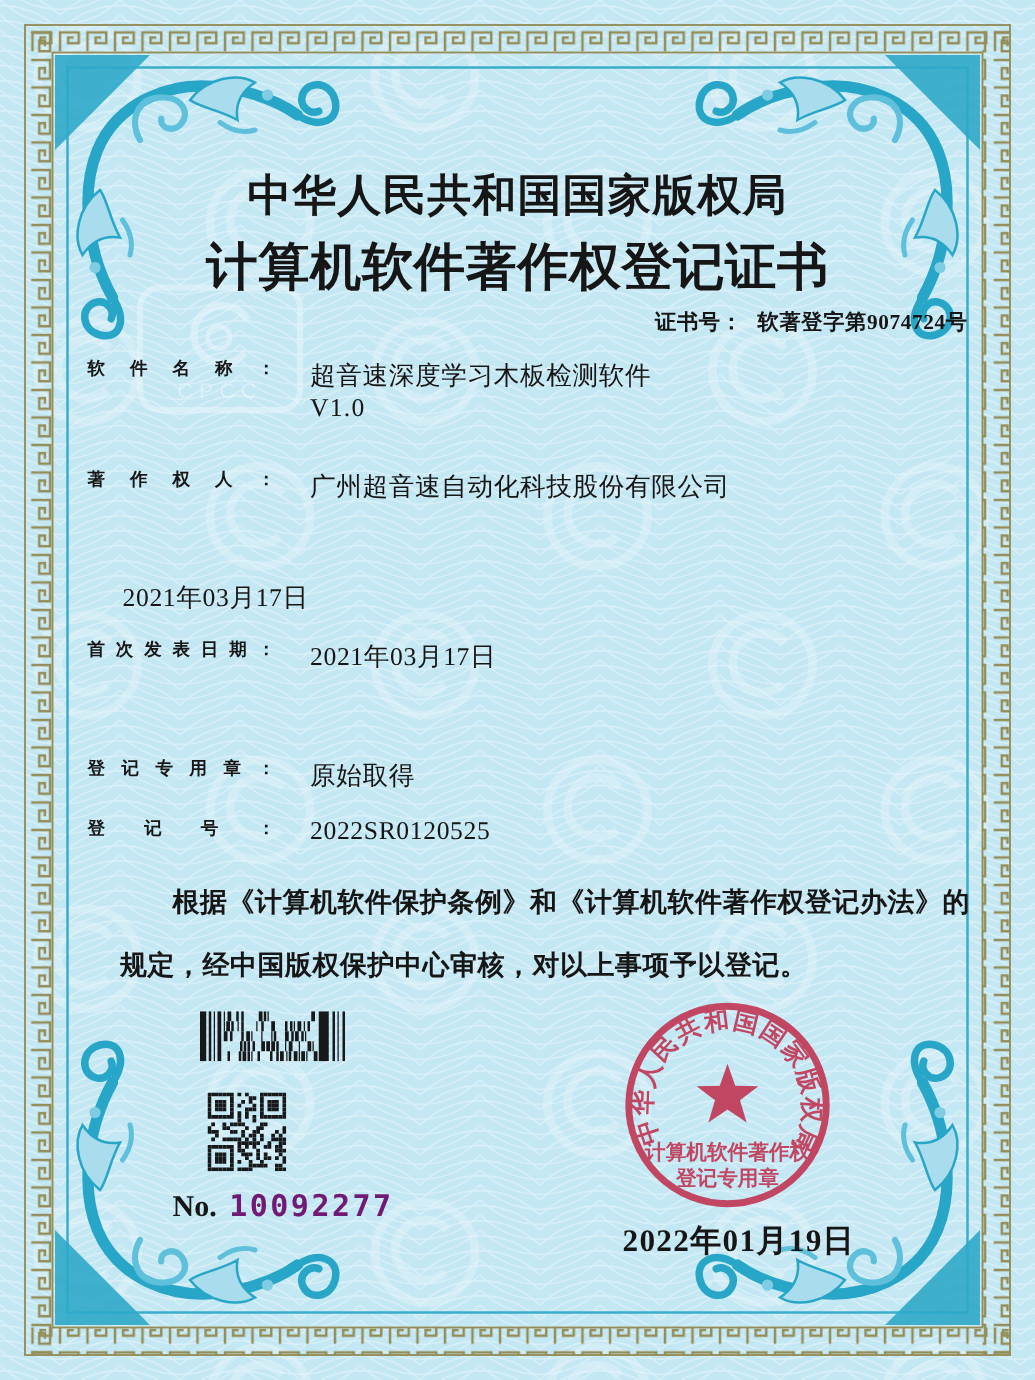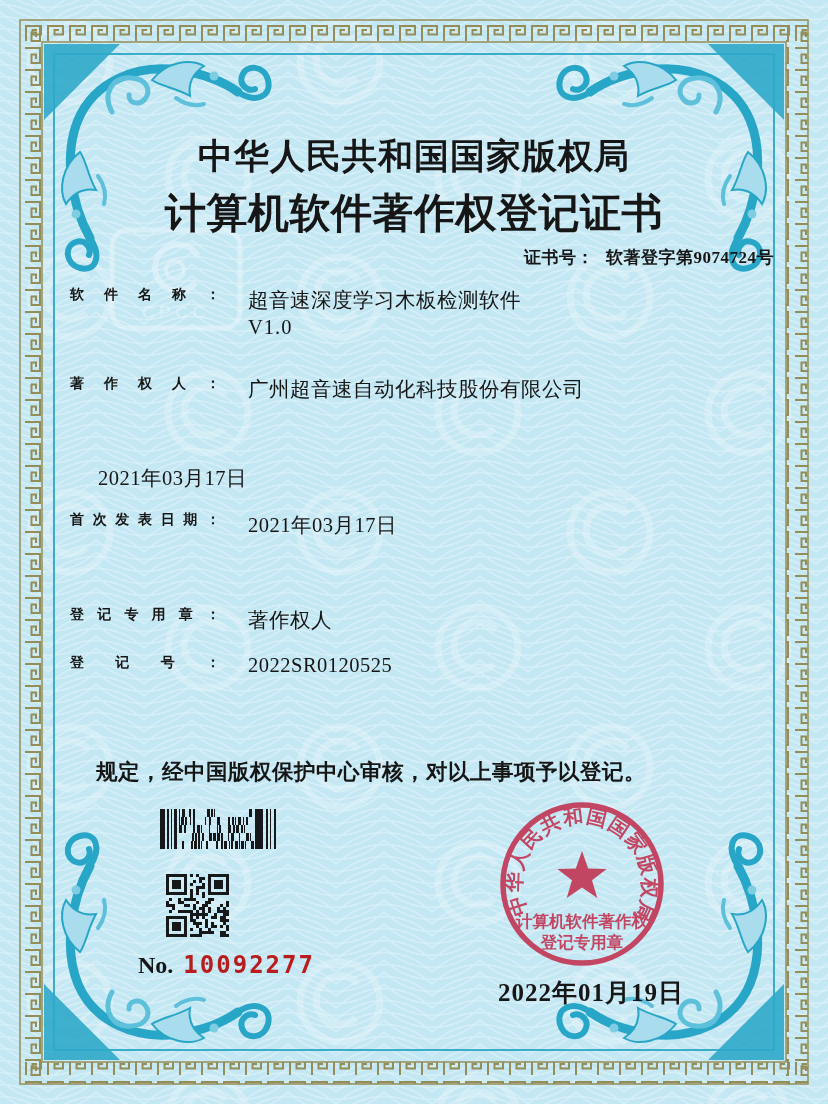--- a/index.html
+++ b/index.html
@@ -21,21 +21,21 @@
   .lbl { width:150px; font-size:14px; font-weight:bold;
          text-align:justify; text-align-last:justify; white-space:nowrap;
          text-justify:inter-character; flex:none; }
   .val { margin-left:28px; font-size:20.5px; letter-spacing:0.5px; white-space:nowrap; }
   .val2 { top:316px; left:248px; font-size:20.5px; letter-spacing:1px; }
   .stmt { left:96px; width:650px; font-size:21.5px; font-weight:600; letter-spacing:0.5px; white-space:nowrap; }
   .l1 { top:707px; padding-left:42px; }
   .l2 { top:757px; }
   .serial { top:951px; left:138px; font-size:24px; font-weight:bold; }
   .serial .num { font-family:"DejaVu Sans Mono","Liberation Mono",monospace;
-                 color:#b91c1c; font-size:24px; letter-spacing:2px; margin-left:10px; }
+                 color:#701a75; font-size:24px; letter-spacing:2px; margin-left:10px; }
   .sealbox { top:791px; left:489px; }
   .date { top:976px; left:498px; font-size:25px; font-weight:bold; letter-spacing:1px; }
 </style>
 </head>
 <body>
 
 <div class="page">
 
   <svg class="abs bg" width="828" height="1104" viewBox="0 0 828 1104">
     <defs>
@@ -161,28 +161,29 @@
   </div>
 
   <div class="abs row" style="top:511px">
     <span class="lbl">首次发表日期：</span>
     <span class="val">2021年03月17日</span>
   </div>
 
 
   <div class="abs row" style="top:606px">
     <span class="lbl">登记专用章：</span>
-    <span class="val">著作权人</span>
+    <span class="val">原始取得</span>
   </div>
 
   <div class="abs row" style="top:654px">
     <span class="lbl">登记号：</span>
     <span class="val">2022SR0120525</span>
   </div>
 
+  <div class="abs stmt l1">根据《计算机软件保护条例》和《计算机软件著作权登记办法》的</div>
   <div class="abs stmt l2">规定，经中国版权保护中心审核，对以上事项予以登记。</div>
 
   <svg id="bcsvg" class="abs" style="top:809px;left:160px" width="118" height="40" viewBox="0 0 118 40">
       <rect x="0" y="0" width="5" height="40" fill="#16181a"></rect>
       <rect x="7" y="0" width="2" height="40" fill="#16181a"></rect>
       <rect x="11" y="0" width="1" height="40" fill="#16181a"></rect>
       <rect x="14" y="0" width="3" height="40" fill="#16181a"></rect>
       <rect x="95" y="0" width="8" height="40" fill="#16181a"></rect>
       <rect x="106" y="0" width="2" height="40" fill="#16181a"></rect>
       <rect x="110" y="0" width="1" height="40" fill="#16181a"></rect>

